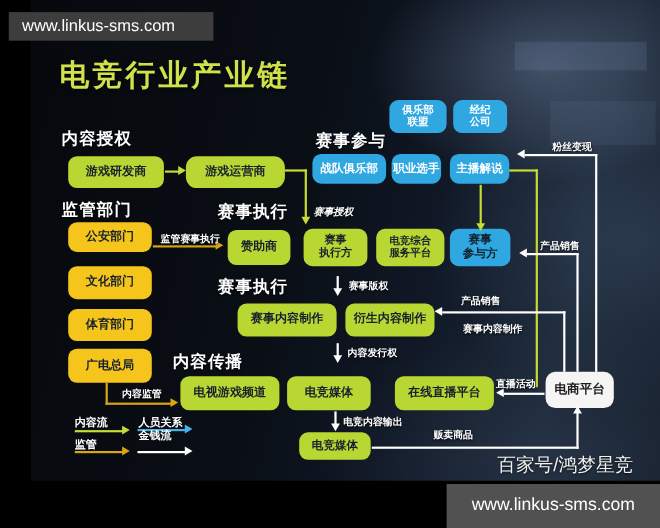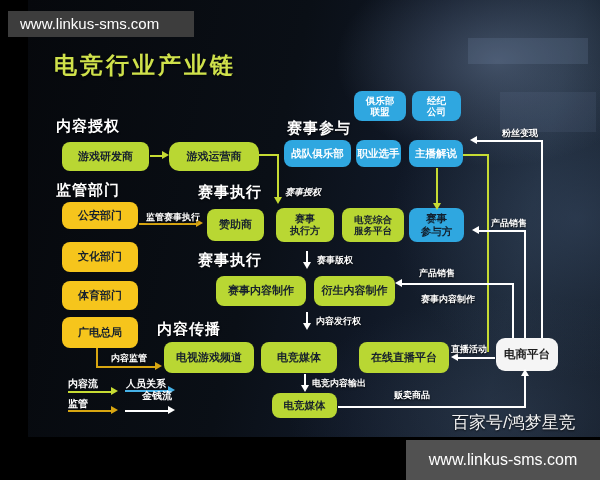--- a/index.html
+++ b/index.html
@@ -15,21 +15,21 @@
   .bar{position:absolute;color:#fff;}
   .node{position:absolute;border-radius:8px;display:flex;align-items:center;justify-content:center;
         text-align:center;font-weight:bold;white-space:pre-line;line-height:1.2;}
   .green{background:#b9d733;color:#17212d;}
   .yellow{background:#f6c51c;color:#17212d;}
   .blue{background:#2fa7e0;color:#fff;}
   .blue.darktext{color:#12202e;}
   .whitenode{background:#f5f5f5;color:#1d1d1d;}
   .hdr{position:absolute;font-size:15px;font-weight:bold;color:#fff;letter-spacing:1px;white-space:nowrap;
        text-shadow:0 1px 2px rgba(0,0,0,.8);}
-  .title{position:absolute;left:54px;top:50px;font-size:23px;font-weight:bold;color:#cfe14b;
+  .title{position:absolute;left:54px;top:50px;font-size:27px;font-weight:bold;color:#cfe14b;
          letter-spacing:3px;white-space:nowrap;text-shadow:0 1px 3px rgba(0,0,0,.8);text-align:center;}
   .lbl{position:absolute;font-size:9px;font-weight:bold;color:#fff;white-space:nowrap;
        text-shadow:0 1px 2px rgba(0,0,0,.9);}
   .leglbl{position:absolute;font-size:10px;font-weight:bold;color:#fff;white-space:nowrap;}
   .hline{position:absolute;height:2px;background:currentColor;}
   .vline{position:absolute;width:2px;background:currentColor;}
   .ah{position:absolute;width:0;height:0;}
   .ah-r{border-top:4px solid transparent;border-bottom:4px solid transparent;border-left:7px solid currentColor;}
   .ah-l{border-top:4px solid transparent;border-bottom:4px solid transparent;border-right:7px solid currentColor;}
   .ah-d{border-left:4px solid transparent;border-right:4px solid transparent;border-top:7px solid currentColor;}
@@ -156,17 +156,17 @@
   <div class="ah ah-r c-green" style="left:111px;top:387px;"></div>
 
   <div class="leglbl" style="left:126px;top:377px;">人员关系</div>
   <div class="hline c-blue" style="left:125px;top:390px;width:44px;"></div>
   <div class="ah ah-r c-blue" style="left:168px;top:386px;"></div>
 
   <div class="leglbl" style="left:68px;top:397px;">监管</div>
   <div class="hline c-yellow" style="left:68px;top:410px;width:44px;"></div>
   <div class="ah ah-r c-yellow" style="left:111px;top:406px;"></div>
 
-  <div class="leglbl" style="left:126px;top:389px;margin-left:16px;">金钱流</div>
+  <div class="leglbl" style="left:126px;top:389px;">金钱流</div>
   <div class="hline c-white" style="left:125px;top:410px;width:44px;"></div>
   <div class="ah ah-r c-white" style="left:168px;top:406px;"></div>
 
 </div>
 
 </body></html>

